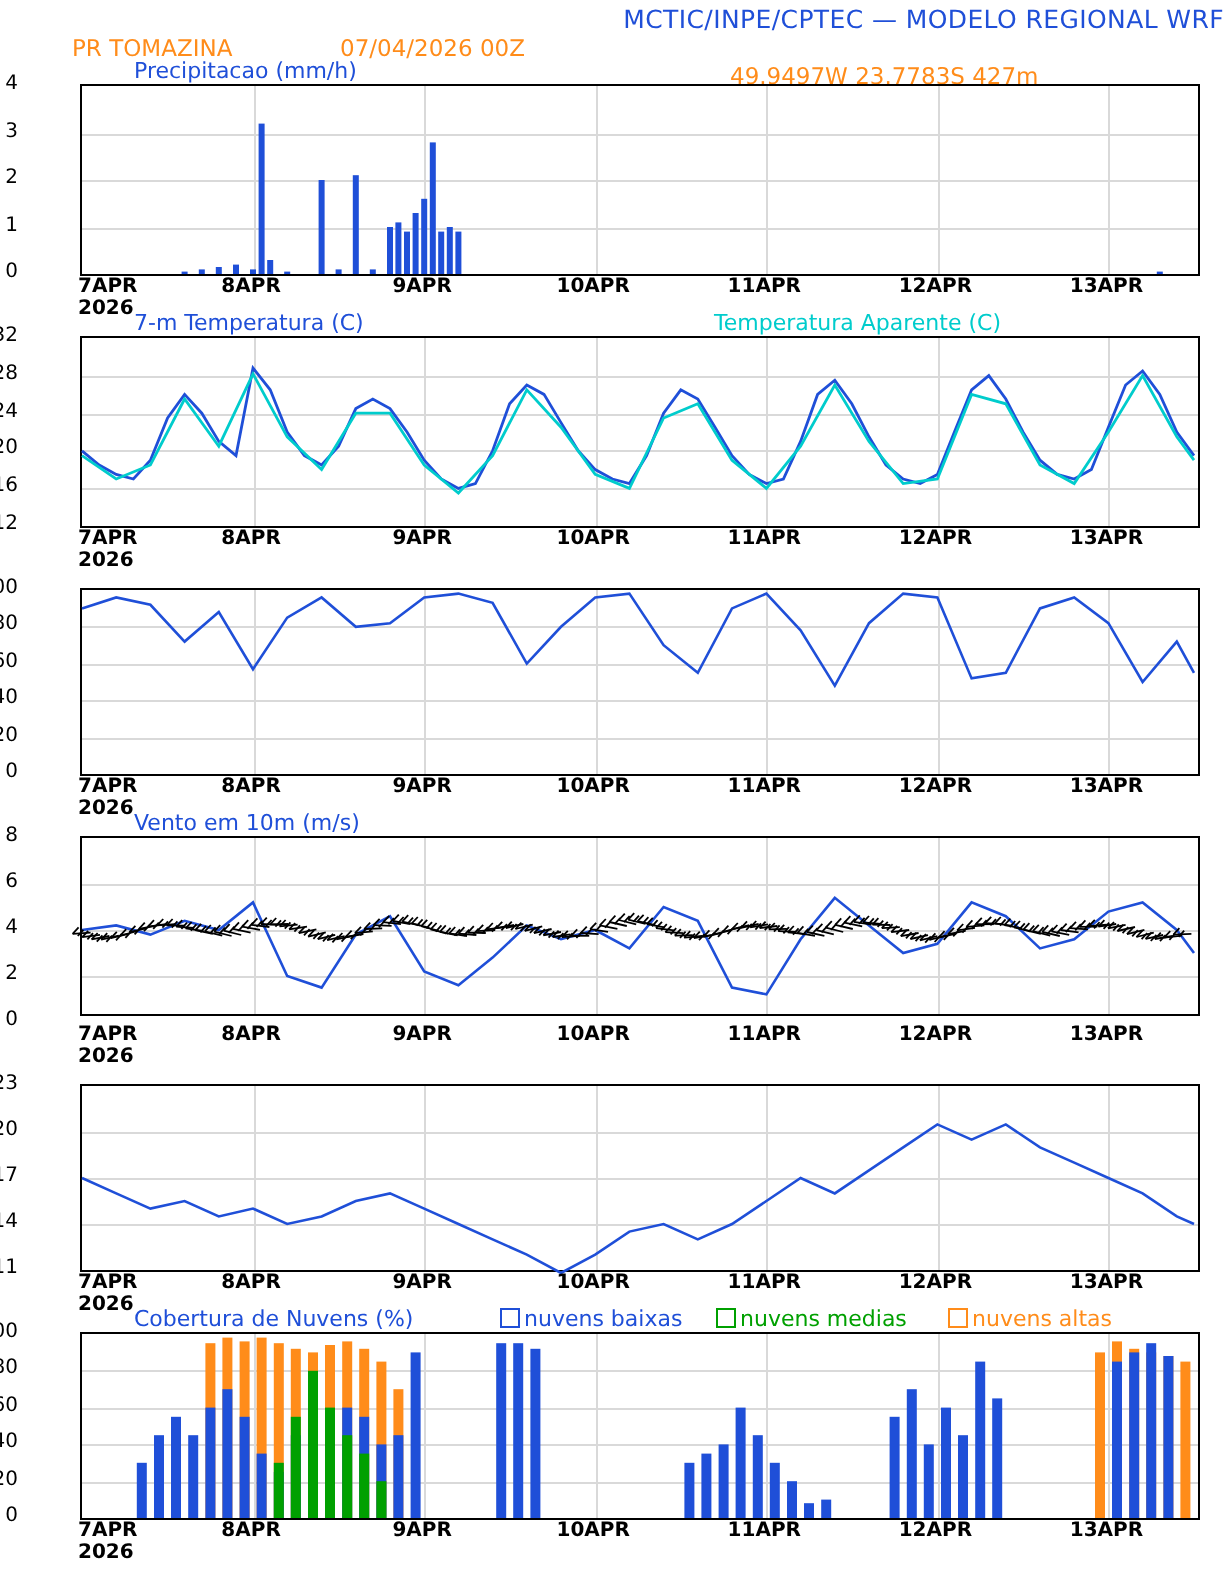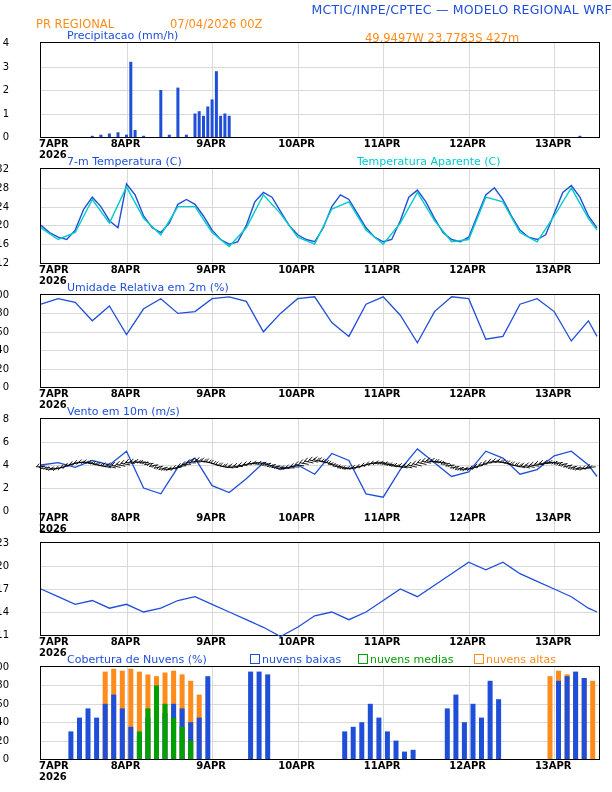--- a/index.html
+++ b/index.html
@@ -23,21 +23,21 @@
   svg{position:absolute;left:0;top:0;overflow:visible;}
   .legendbox{display:inline-block;width:8px;height:8px;border:1px solid #1f4fd8;vertical-align:-1px;margin-right:2px;}
   .lb-blue{border-color:#1f4fd8;}
   .lb-green{border-color:#00a000;}
   .lb-orange{border-color:#ff8c1a;}
 </style>
 </head>
 <body>
 
 <div class="title">MCTIC/INPE/CPTEC  —  MODELO REGIONAL WRF</div>
-<div class="station">PR REGIONAL</div>
+<div class="station">PR TOMAZINA</div>
 <div class="runtime">07/04/2026 00Z</div>
 <div class="coords">49.9497W 23.7783S 427m</div>
 
 <div class="panel" id="p-precip" style="top:42px;height:96px;">
   <div class="grid">
       <div class="vline" style="left: 85.5385px;"></div>
       <div class="vline" style="left: 171.077px;"></div>
       <div class="vline" style="left: 256.615px;"></div>
       <div class="vline" style="left: 342.154px;"></div>
       <div class="vline" style="left: 427.692px;"></div>
@@ -100,27 +100,26 @@
       <div class="vline" style="left: 171.077px;"></div>
       <div class="vline" style="left: 256.615px;"></div>
       <div class="vline" style="left: 342.154px;"></div>
       <div class="vline" style="left: 427.692px;"></div>
       <div class="vline" style="left: 513.231px;"></div>
       <div class="hline" style="top: 73.6px;"></div>
       <div class="hline" style="top: 55.2px;"></div>
       <div class="hline" style="top: 36.8px;"></div>
       <div class="hline" style="top: 18.4px;"></div>
     </div>
-  <div class="plabel" style="top:-14px;left:26px;">Umidade Relativa em 2m (%)</div>
   <svg width="556" height="92">
       <path d="M0.0 9.2 L17.1 3.7 L34.2 7.4 L51.3 25.8 L68.4 11.0 L85.5 39.6 L102.6 13.8 L119.8 3.7 L136.9 18.4 L154.0 16.6 L171.1 3.7 L188.2 1.8 L205.3 6.4 L222.4 36.8 L239.5 18.4 L256.6 3.7 L273.7 1.8 L290.8 27.6 L307.9 41.4 L325.0 9.2 L342.2 1.8 L359.3 20.2 L376.4 47.8 L393.5 16.6 L410.6 1.8 L427.7 3.7 L444.8 44.2 L461.9 41.4 L479.0 9.2 L496.1 3.7 L513.2 16.6 L530.3 46.0 L547.4 25.8 L556.0 41.4 " fill="none" stroke="#1f4fd8" stroke-width="1.3"></path>
     </svg>
 </div>
 
-<div class="panel" id="p-wind" style="top:418px;height:115px;">
+<div class="panel" id="p-wind" style="top:418px;height:90px;">
   <div class="grid">
       <div class="vline" style="left: 85.5385px;"></div>
       <div class="vline" style="left: 171.077px;"></div>
       <div class="vline" style="left: 256.615px;"></div>
       <div class="vline" style="left: 342.154px;"></div>
       <div class="vline" style="left: 427.692px;"></div>
       <div class="vline" style="left: 513.231px;"></div>
       <div class="hline" style="top: 69px;"></div>
       <div class="hline" style="top: 46px;"></div>
       <div class="hline" style="top: 23px;"></div>

